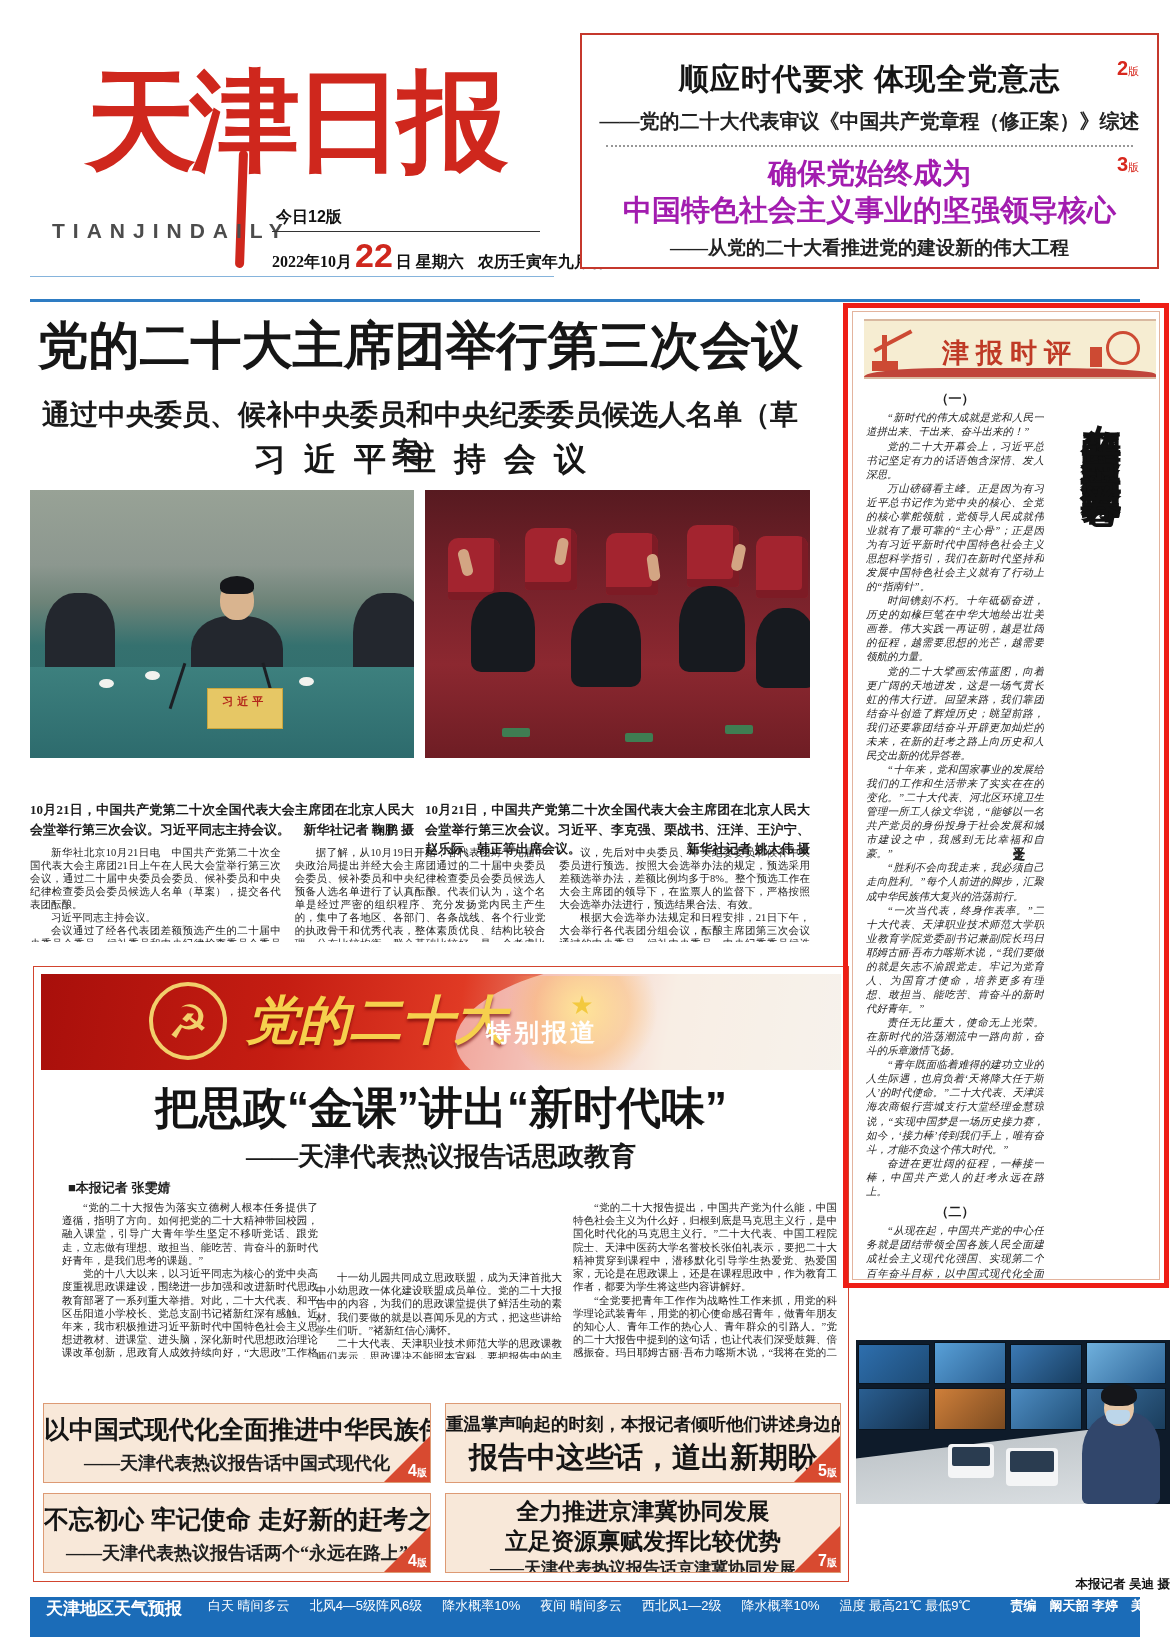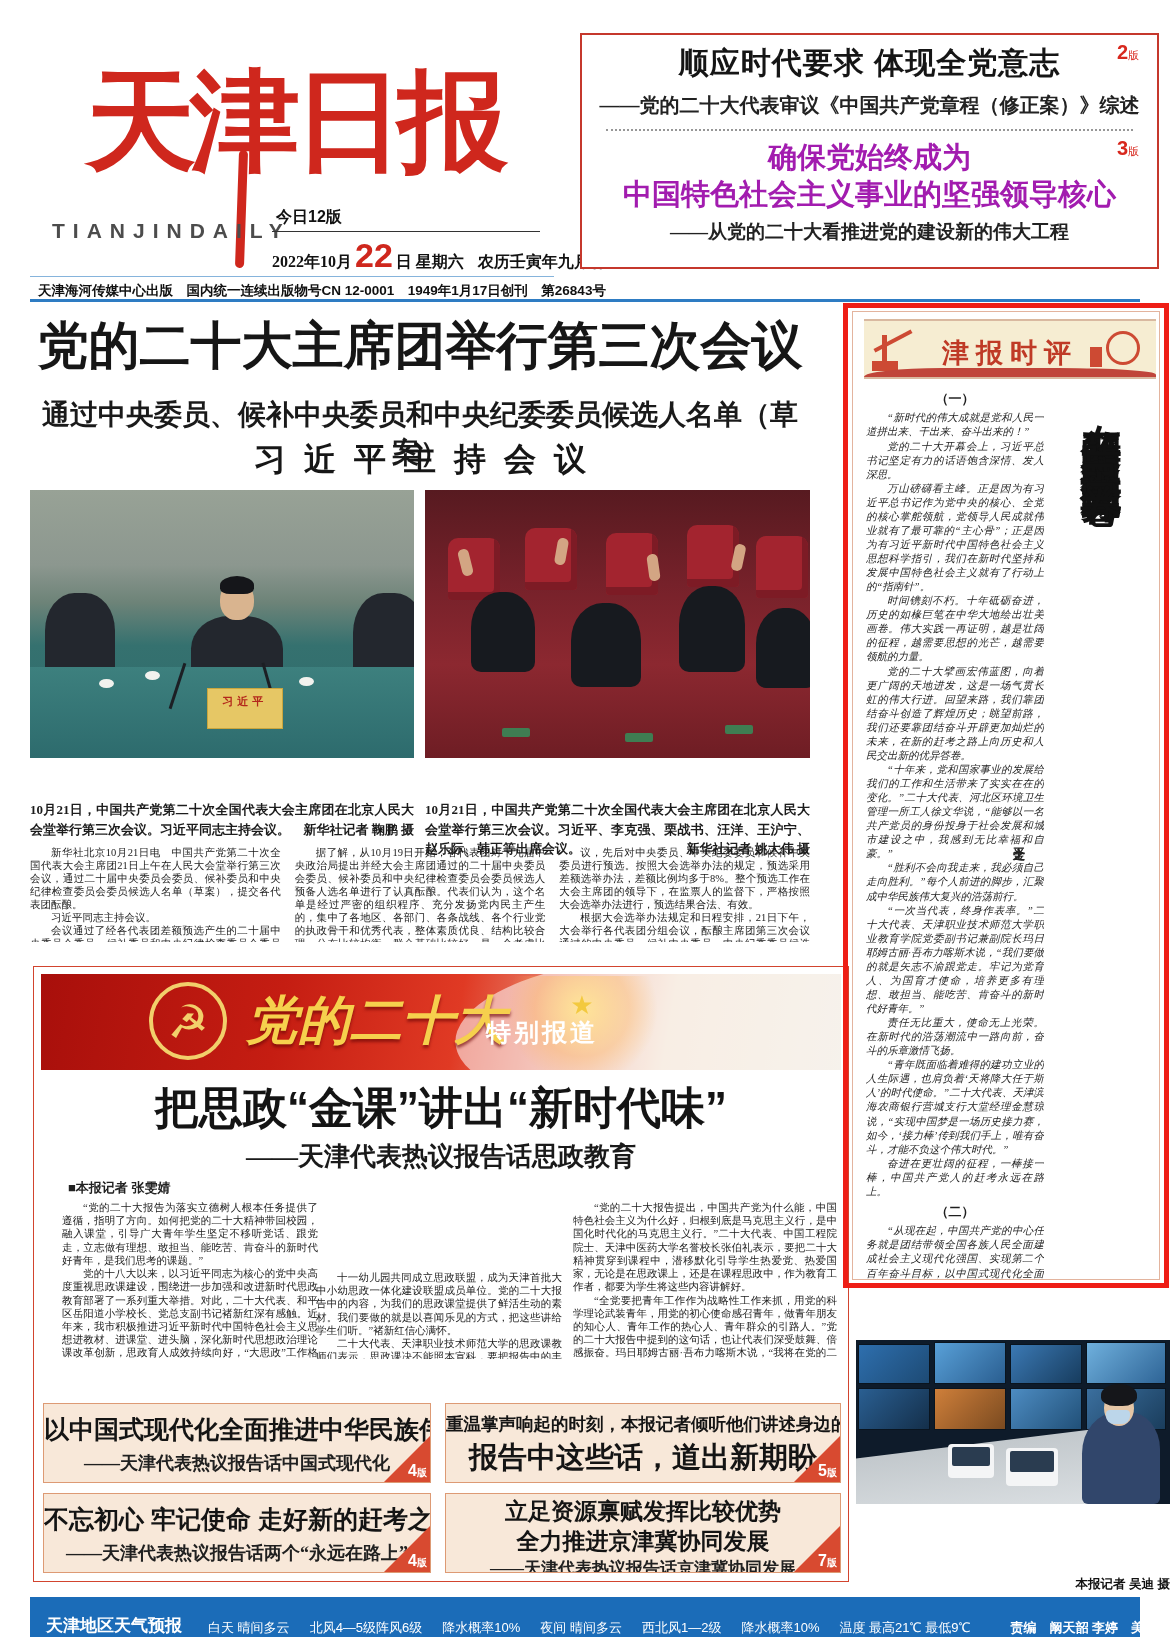--- a/index.html
+++ b/index.html
@@ -23,21 +23,21 @@
   .ed-rule{left:272px;top:231px;width:268px;border-top:1.5px solid #333;}
   .dateline{left:272px;top:236px;display:flex;align-items:baseline;font-weight:700;font-size:16px;color:#111;white-space:nowrap;}
   .dateline .day{font-family:"Liberation Sans",sans-serif;font-size:34px;color:var(--mast-red);padding:0 3px;font-weight:900;}
   .dateline .lunar{margin-left:14px;}
   .thin-blue{left:30px;top:276px;width:524px;height:1px;background:#86b4dc;}
   .publisher{left:38px;top:282px;font-family:"Liberation Sans",sans-serif;font-weight:600;font-size:13.5px;color:#101010;}
   .thick-blue{left:30px;top:299px;width:1110px;height:3px;background:var(--blue-rule);}
 
   
   .tr-box{left:580px;top:33px;width:579px;height:236px;border:2.5px solid #c5382c;
-          padding:8px 16px;text-align:center;background:#fff;}
+          padding:24px 16px;text-align:center;background:#fff;}
   .tr-story{position:relative;}
   .tr-title{font-family:"Liberation Sans",sans-serif;font-weight:900;font-size:30px;color:#151515;letter-spacing:1px;}
   .tr-badge{position:absolute;right:2px;top:-2px;color:var(--accent-red);font-family:"Liberation Sans",sans-serif;}
   .tr-badge .n{font-size:20px;font-weight:700;}
   .tr-badge .u{font-size:11px;}
   .tr-sub{font-weight:700;font-size:20px;color:#222;margin-top:8px;}
   .tr-divider{width:97%;margin:10px auto 8px;border-top:2px dotted #979797;}
   .tr-title2{font-family:"Liberation Sans",sans-serif;font-weight:900;font-size:29px;color:#a21caf;line-height:1.28;}
   .tr-sub2{font-weight:700;font-size:19px;color:#222;margin-top:6px;}
 
@@ -149,21 +149,21 @@
   .pp-woman{position:absolute;right:10px;bottom:0;width:78px;height:92px;background:#31466b;border-radius:45% 40% 6px 6px;}
   .pp-head{position:absolute;right:36px;bottom:78px;width:30px;height:36px;background:#e5c6a6;border-radius:50%;}
   .pp-hair{position:absolute;left:-3px;top:-6px;width:36px;height:22px;background:#15161a;border-radius:50% 50% 40% 40%;}
   .pp-mask{position:absolute;left:2px;bottom:2px;width:24px;height:14px;background:#bcd6ea;border-radius:4px 4px 8px 8px;}
   .pp-cap{left:856px;top:1512px;width:314px;font-size:11.5px;font-weight:600;font-style:italic;line-height:1.5;
           text-align:justify;color:#1d1d1d;}
   .pp-credit{left:856px;top:1576px;width:314px;text-align:right;font-family:"Liberation Sans",sans-serif;font-weight:800;font-size:12.5px;color:#111;}
 
   
   .footer{left:30px;top:1597px;width:1110px;height:40px;background:var(--footer-blue);color:#fff;
-          display:flex;align-items:flex-end;padding:0 16px;font-family:"Liberation Sans",sans-serif;}
+          display:flex;align-items:flex-start;padding:0 16px;font-family:"Liberation Sans",sans-serif;}
   .f-label{font-weight:800;font-size:17px;margin-right:26px;white-space:nowrap;}
   .f-item{font-size:13px;margin-right:20px;white-space:nowrap;}
   .f-slash{width:3px;height:24px;background:#fff;transform:skewX(-22deg);margin-left:auto;}
   .f-credits{font-size:13px;font-weight:600;margin-left:20px;white-space:nowrap;}
 </style>
 </head>
 <body>
 
 <div class="page">
 
@@ -172,21 +172,20 @@
   <div class="abs en-name">TIANJINDAILY</div>
   <div class="abs edition">今日12版</div>
   <div class="abs ed-rule"></div>
   <div class="abs dateline">
     <span>2022年10月</span>
     <span class="day">22</span>
     <span>日 星期六</span>
     <span class="lunar">农历壬寅年九月廿七</span>
   </div>
   <div class="abs thin-blue"></div>
-  <div class="abs publisher">天津海河传媒中心出版　国内统一连续出版物号CN 12-0001　1949年1月17日创刊　第26843号</div>
   <div class="abs thick-blue"></div>
 
   <div class="abs tr-box">
     <div class="tr-story">
       <div class="tr-title">顺应时代要求  体现全党意志</div>
       <div class="tr-badge">
         <span class="n">2</span><span class="u">版</span>
       </div>
       <div class="tr-sub">——党的二十大代表审议《中国共产党章程（修正案）》综述</div>
     </div>
@@ -303,22 +302,22 @@
       <div class="pb-corner"></div>
       <div class="pb-num"><span>5</span><span class="u">版</span></div>
     </div>
     <div class="promo-box pb-r2 pb-c1">
       <div class="pb-big">不忘初心  牢记使命  走好新的赶考之路</div>
       <div class="pb-sub">——天津代表热议报告话两个“永远在路上”</div>
       <div class="pb-corner"></div>
       <div class="pb-num"><span>4</span><span class="u">版</span></div>
     </div>
     <div class="promo-box pb-r2 pb-c2">
+      <div class="pb-line">全力推进京津冀协同发展</div>
       <div class="pb-line">立足资源禀赋发挥比较优势</div>
-      <div class="pb-line">全力推进京津冀协同发展</div>
       <div class="pb-sub" style="margin-top:2px;font-size:17px;">——天津代表热议报告话京津冀协同发展</div>
       <div class="pb-corner"></div>
       <div class="pb-num"><span>7</span><span class="u">版</span></div>
     </div>
   </div>
 
   <div class="abs shp-inner-frame"></div>
   <div class="abs shp-banner">
     <div class="sky crane-mast"></div>
     <div class="sky crane-arm"></div>

